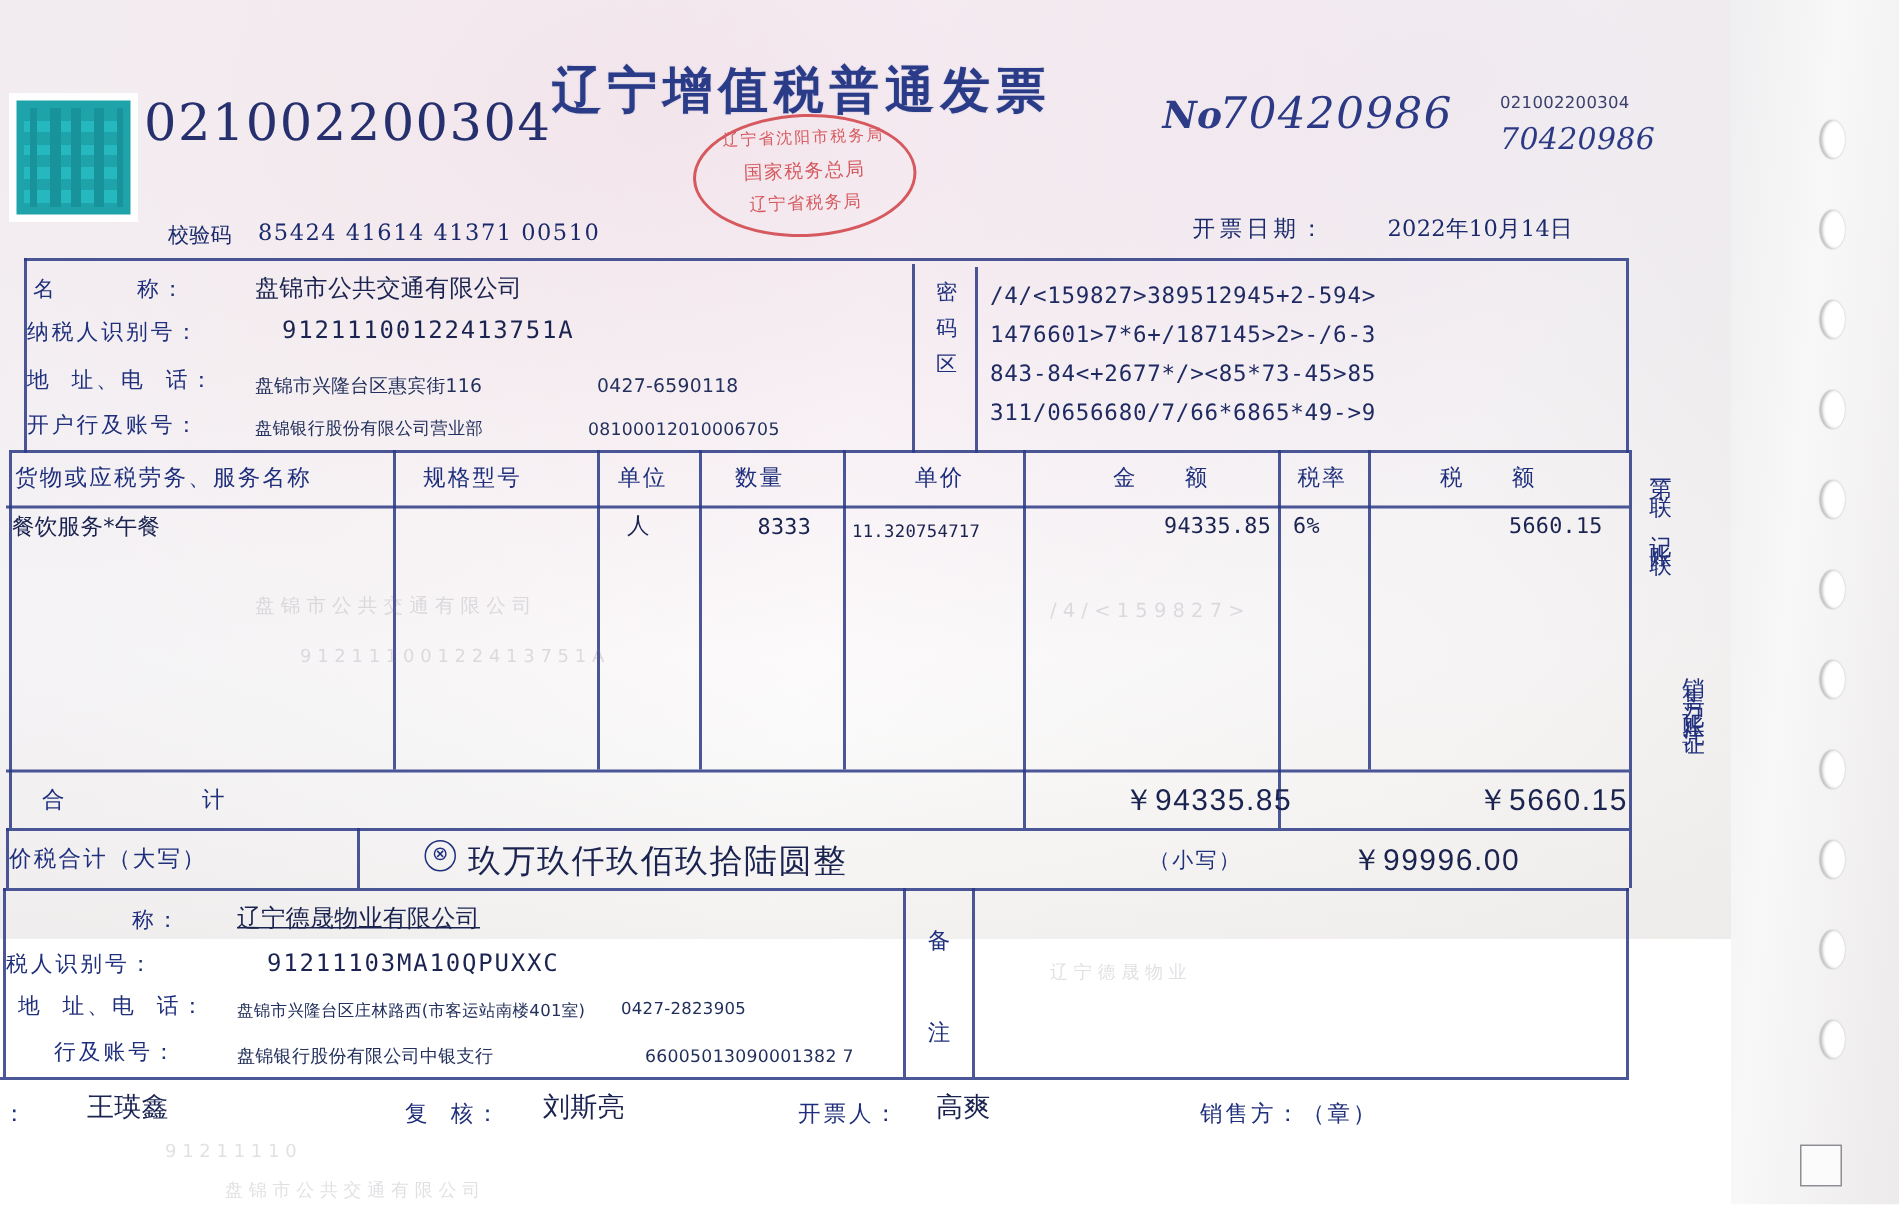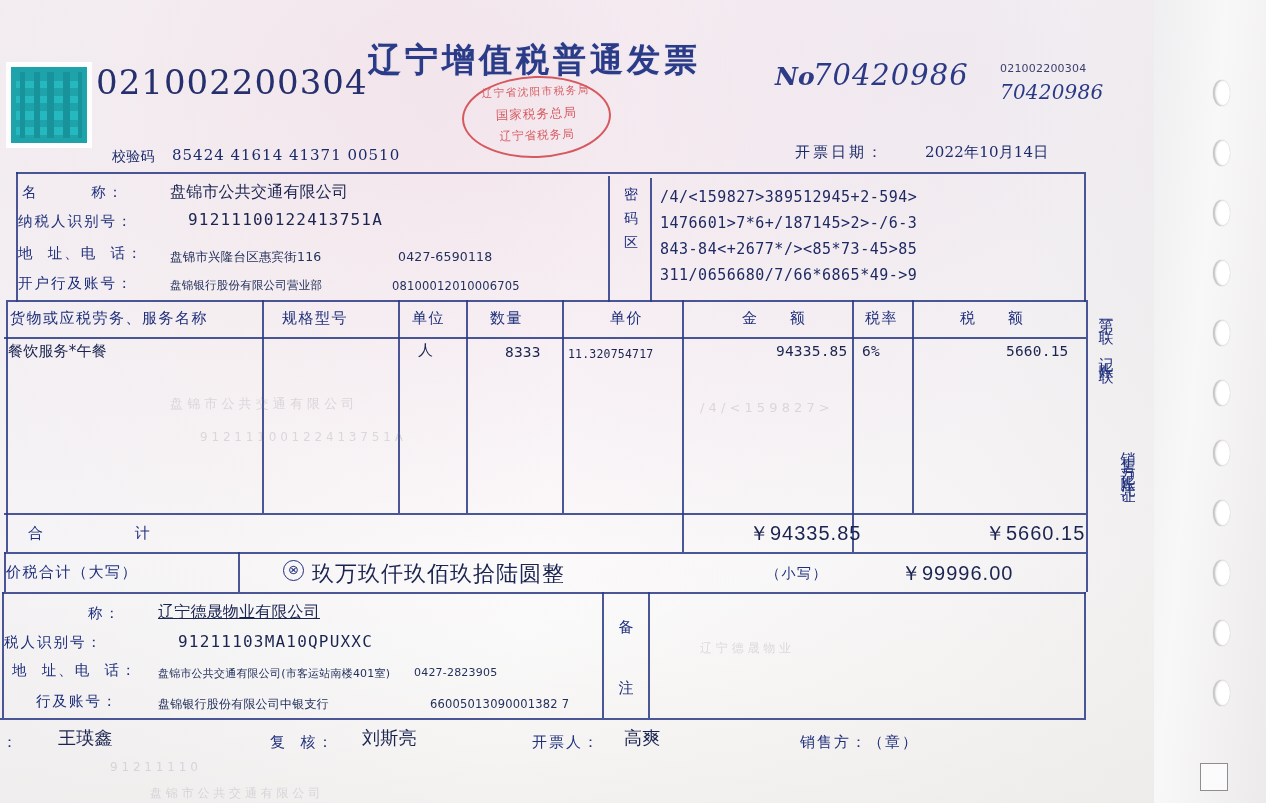--- a/index.html
+++ b/index.html
@@ -11,21 +11,21 @@
     width: 1266px;
     height: 803px;
     overflow: hidden;
     font-family: "Liberation Sans", sans-serif;
   }
 
   
   #invoice-page {
     position: relative;
     width: 1266px;
-    height: 803px;
+    height: 626px;
     background:
       linear-gradient(100deg, #f3f1f4 0%, #f7f6f7 20%, #fdfdfd 45%, #f8f7f6 75%, #efeeec 100%);
   }
   
   #paper-wash {
     position: absolute;
     inset: 0;
     background:
       radial-gradient(ellipse at 35% 12%, rgba(226,170,190,0.22), rgba(255,255,255,0) 55%),
       radial-gradient(ellipse at 75% 8%, rgba(200,180,215,0.18), rgba(255,255,255,0) 60%),
@@ -430,21 +430,21 @@
   <div class="t col-head" style="left:766px; top:565px; font-size:14px;">（小写）</div>
   <div class="t total-val" style="left:868px; top:560px;text-align:right;">￥99996.00</div>
 
   <div class="t field-label" style="left:88px;  top:604px;">称：</div>
   <div class="t field-value" style="left:158px; top:602px; font-size:16px;text-decoration:underline;">辽宁德晟物业有限公司</div>
 
   <div class="t field-label" style="left:4px;   top:633px;">税人识别号：</div>
   <div class="t field-value-mono" style="left:178px; top:632px;">91211103MA10QPUXXC</div>
 
   <div class="t field-label" style="left:12px;  top:661px;">地  址、电  话：</div>
-  <div class="t field-value-small" style="left:158px; top:666px; font-size:11px;">盘锦市公共交通有限公司(市客运站南楼401室)</div>
+  <div class="t field-value-small" style="left:158px; top:666px; font-size:11px;">盘锦市兴隆台区庄林路西(市客运站南楼401室)</div>
   <div class="t field-value-small" style="left:414px; top:666px; font-size:11px;">0427-2823905</div>
 
   <div class="t field-label" style="left:36px;  top:692px;">行及账号：</div>
   <div class="t field-value-small" style="left:158px; top:696px; font-size:12px;">盘锦银行股份有限公司中银支行</div>
   <div class="t field-value-small" style="left:430px; top:697px; font-size:11.5px;">66005013090001382 7</div>
 
   <div style="position:absolute; left:608px; top:618px; width:36px;">
     <span style="display:block; text-align:center; font-size:15px; color:#1f2f7c;">备</span>
     <span style="display:block; text-align:center; font-size:15px; color:#1f2f7c; margin-top:42px;">注</span>
   </div>

